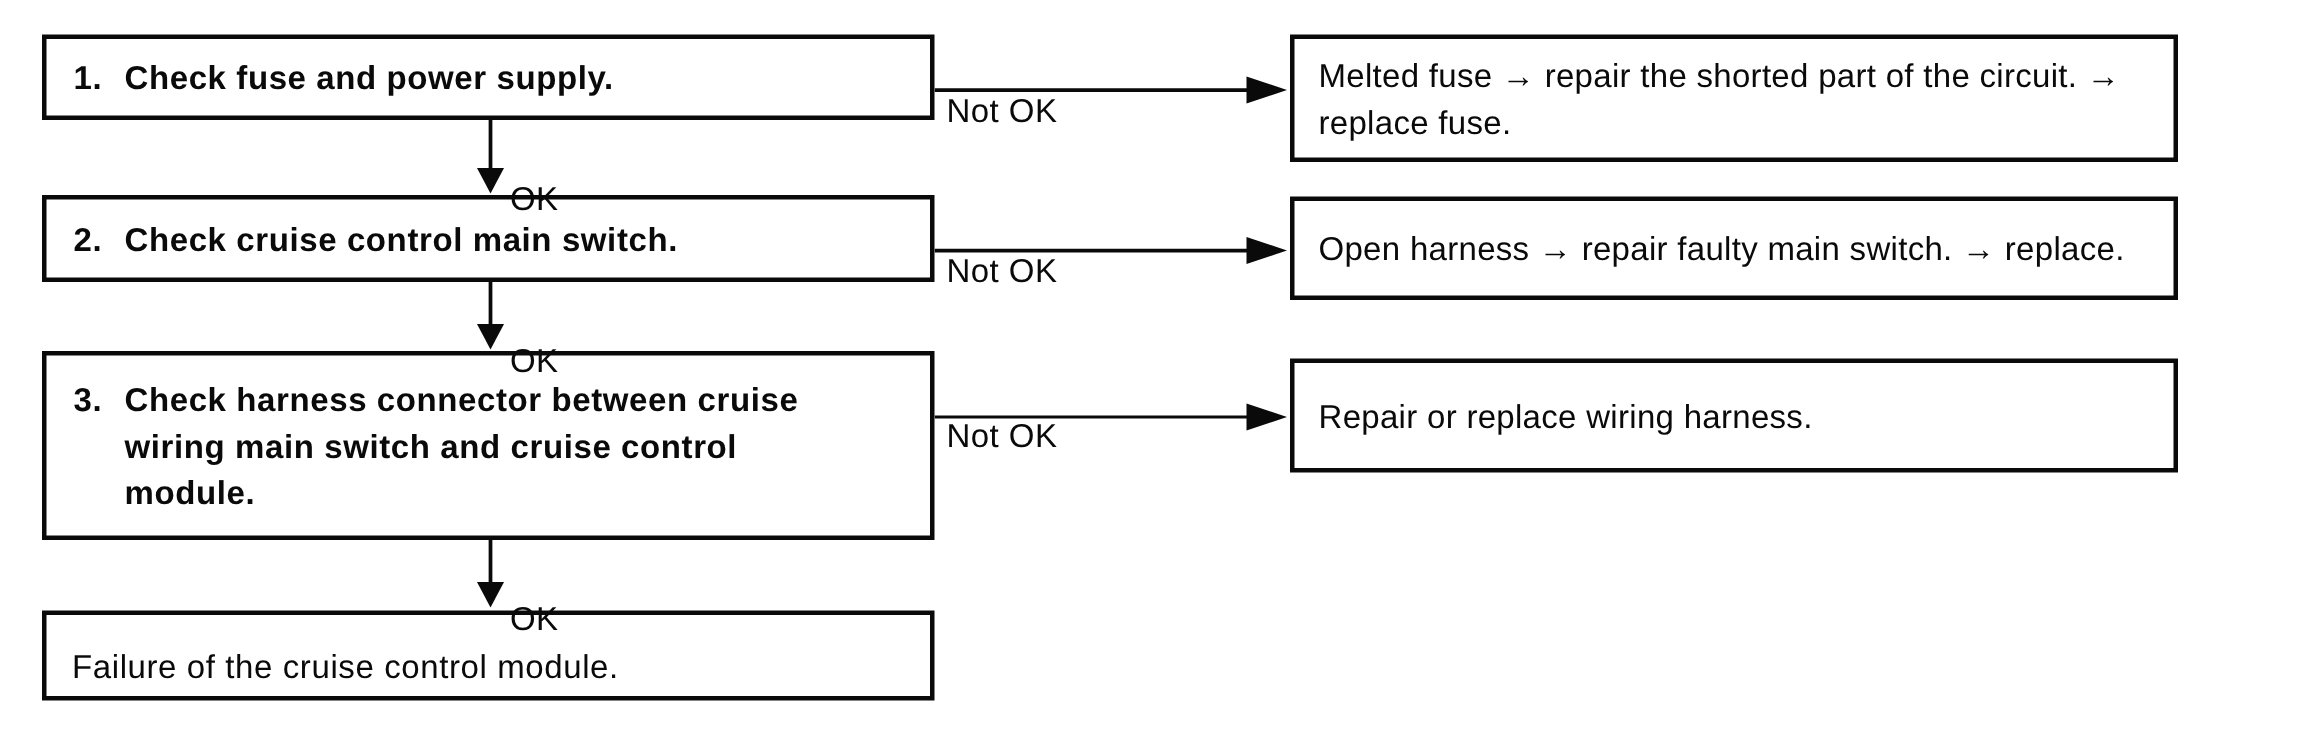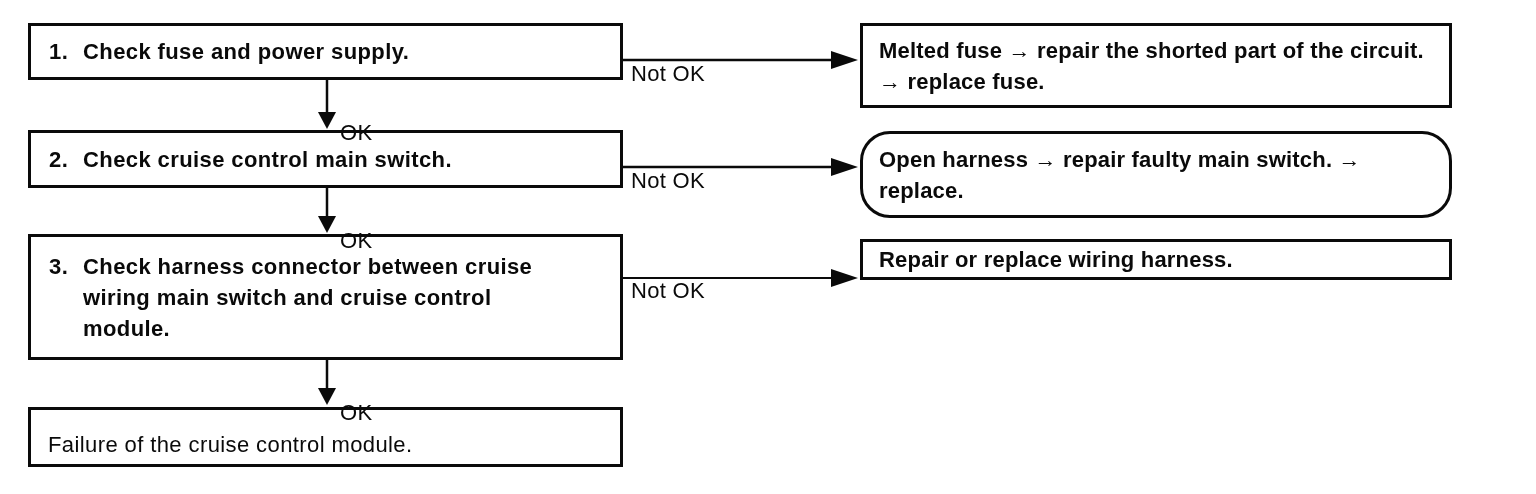--- a/index.html
+++ b/index.html
@@ -44,25 +44,24 @@
     font-size: 22px;
     letter-spacing: 0.4px;
   }
   .remedy {
     left: 860px;
     width: 592px;
     padding: 0 24px 0 16px;
     font-size: 22px;
     line-height: 31px;
     letter-spacing: 0.2px;
-    font-weight: bold;
   }
   .remedy-1 { top: 23px;  height: 85px; }
-  .remedy-2 { top: 131px; height: 87px; border-radius: 30px; }
-  .remedy-3 { top: 239px; height: 41px; }
+  .remedy-2 { top: 131px; height: 69px; }
+  .remedy-3 { top: 239px; height: 76px; }
   .lbl {
     position: absolute;
     font-size: 22px;
     letter-spacing: 0.3px;
     white-space: nowrap;
     margin-top: 36px;
   }
   .notok-1 { left: 631px; top: 25px; }
   .notok-2 { left: 631px; top: 132px; }
   .notok-3 { left: 631px; top: 242px; }

